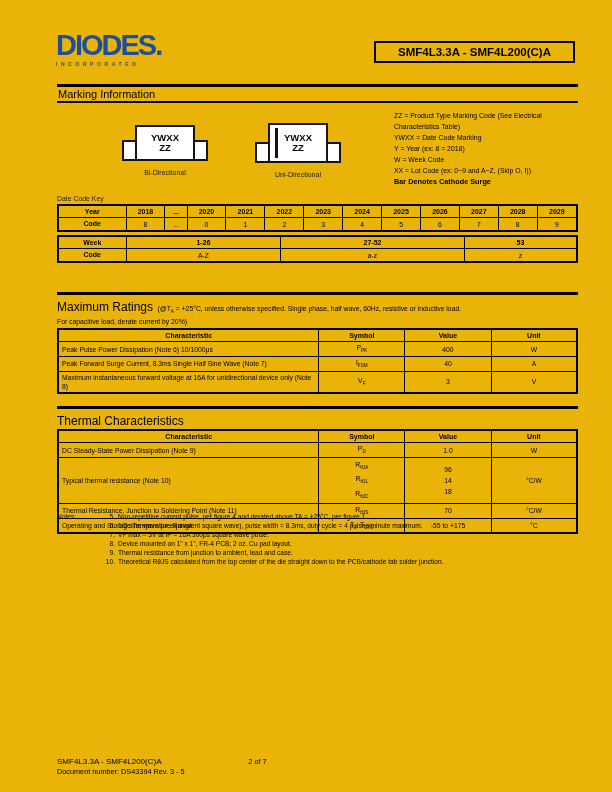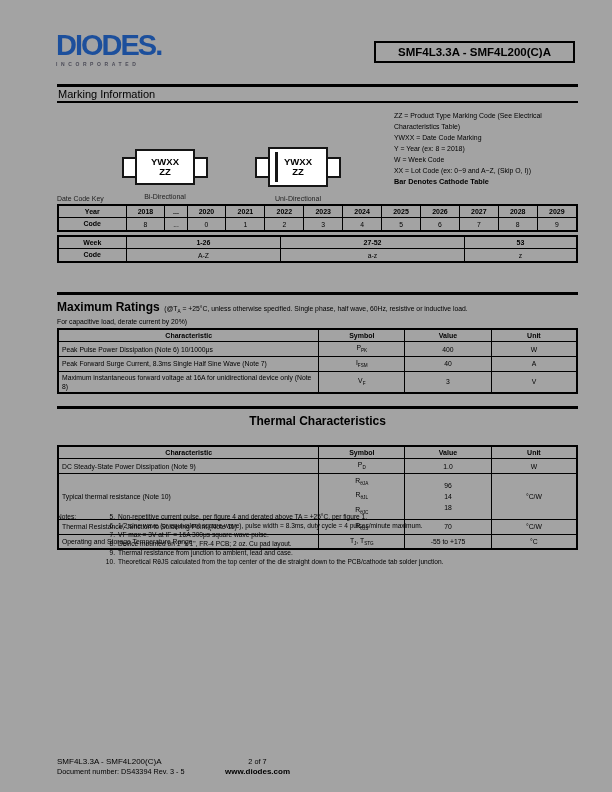--- a/index.html
+++ b/index.html
@@ -1,45 +1,45 @@
 <!DOCTYPE html>
 <html><head>
 <meta charset="utf-8">
 <style>
   * { margin:0; padding:0; box-sizing:border-box; }
   body { background:#e8e8e8; font-family:"Liberation Sans", sans-serif; }
   .page {
-    position:relative; width:612px; height:792px; background:#a3a3a3; margin:0 auto;
+    position:relative; width:612px; height:792px; background:#eab308; margin:0 auto;
     color:#000; overflow:hidden;
   }
 
   
   .logo { position:absolute; left:56px; top:30px; }
   .logo-name { font-size:29px; font-weight:bold; color:#1c4f9c; letter-spacing:-2px; line-height:30px; }
   .logo-dot { color:#1c4f9c; }
   .logo-sub { font-size:5px; font-weight:bold; letter-spacing:3.6px; color:#4c4c58; margin-top:1px; }
 
   
   .part-box {
     position:absolute; left:374px; top:41px; width:201px; height:22px;
     border:2px solid #000; display:flex; align-items:center; justify-content:center;
     font-weight:bold; font-size:11.5px;
   }
 
   
   .section { position:absolute; left:57px; width:521px; }
   .bar-top { border-top:3px solid #000; }
   .marking-title { font-size:11px; font-weight:normal; padding:1px 0 1px 1px; border-bottom:2px solid #000; }
-  .big-title { font-size:12px; font-weight:bold; display:inline; }
+  .big-title { font-size:12px; font-weight:normal; display:inline; }
   .title-sub { font-size:6.8px; font-weight:normal; }
   .subtitle2 { font-size:6.8px; margin-top:3px; }
 
   
   .pkg { position:absolute; display:flex; flex-direction:column; align-items:center; }
-  .pkg-row { display:flex; align-items:center;margin-top:24px; }
+  .pkg-row { display:flex; align-items:flex-end; }
   .tab { width:13px; height:21px; border:2px solid #151515; background:#fff; }
   .tab-left { border-right:none; }
   .tab-right { border-left:none; }
   .pkg-body {
     position:relative; width:60px; height:36px; border:2px solid #151515; background:#fff;
     display:flex; flex-direction:column; align-items:center; justify-content:center;
     font-weight:bold; font-size:9.5px; line-height:10.5px; z-index:1;
   }
   .cathode-bar { position:absolute; left:5px; top:3px; bottom:3px; width:3px; background:#151515; }
   .pkg-label { font-size:7px; color:#222; margin-top:8px; }
@@ -121,21 +121,21 @@
     </div>
     <div class="pkg-label">Uni-Directional</div>
   </div>
 
   <div class="legend">
     <div>ZZ = Product Type Marking Code (See Electrical Characteristics Table)</div>
     <div>YWXX = Date Code Marking</div>
     <div>Y = Year (ex: 8 = 2018)</div>
     <div>W = Week Code</div>
     <div>XX = Lot Code (ex: 0~9 and A~Z, (Skip O, I))</div>
-    <div class="legend-bold">Bar Denotes Cathode Table</div>
+    <div class="legend-bold">Bar Denotes Cathode Surge</div>
   </div>
 
   <div class="dck-label">Date Code Key</div>
 
   <table class="dtable year-table">
     <colgroup>
         <col style="width:68px;">
         <col span="12">
       </colgroup>
     <tbody>
@@ -230,21 +230,21 @@
         <td class="left">Maximum instantaneous forward voltage at 16A for unidirectional device only (Note 8)</td>
         <td class="sym-cell"><span>V</span><sub>F</sub></td>
         <td>3</td>
         <td>V</td>
       </tr>
     </tbody>
       </table>
   </div>
 
   <div class="section bar-top" id="thermal">
-    <div style="padding-top:2px; padding-bottom:16px;text-align:center;">
+    <div style="padding-top:2px; padding-bottom:0;">
       <span class="big-title">Thermal Characteristics</span>
     </div>
 
     <table class="dtable">
       <colgroup>
           <col style="width:262px;">
           <col style="width:86px;">
           <col style="width:87px;">
           <col style="width:86px;">
         </colgroup>
@@ -320,16 +320,15 @@
         </div>
     </div>
   </div>
 
   <div class="footer-left">
     <div>SMF4L3.3A - SMF4L200(C)A</div>
     <div class="l2">Document number: DS43394 Rev. 3 - 5</div>
   </div>
   <div class="footer-center">
     <div>2 of 7</div>
-    <div class="l2"><a class="site" href="#">www.diodes.com</a></div>
   </div>
 
 </div>
 
 </body></html>

